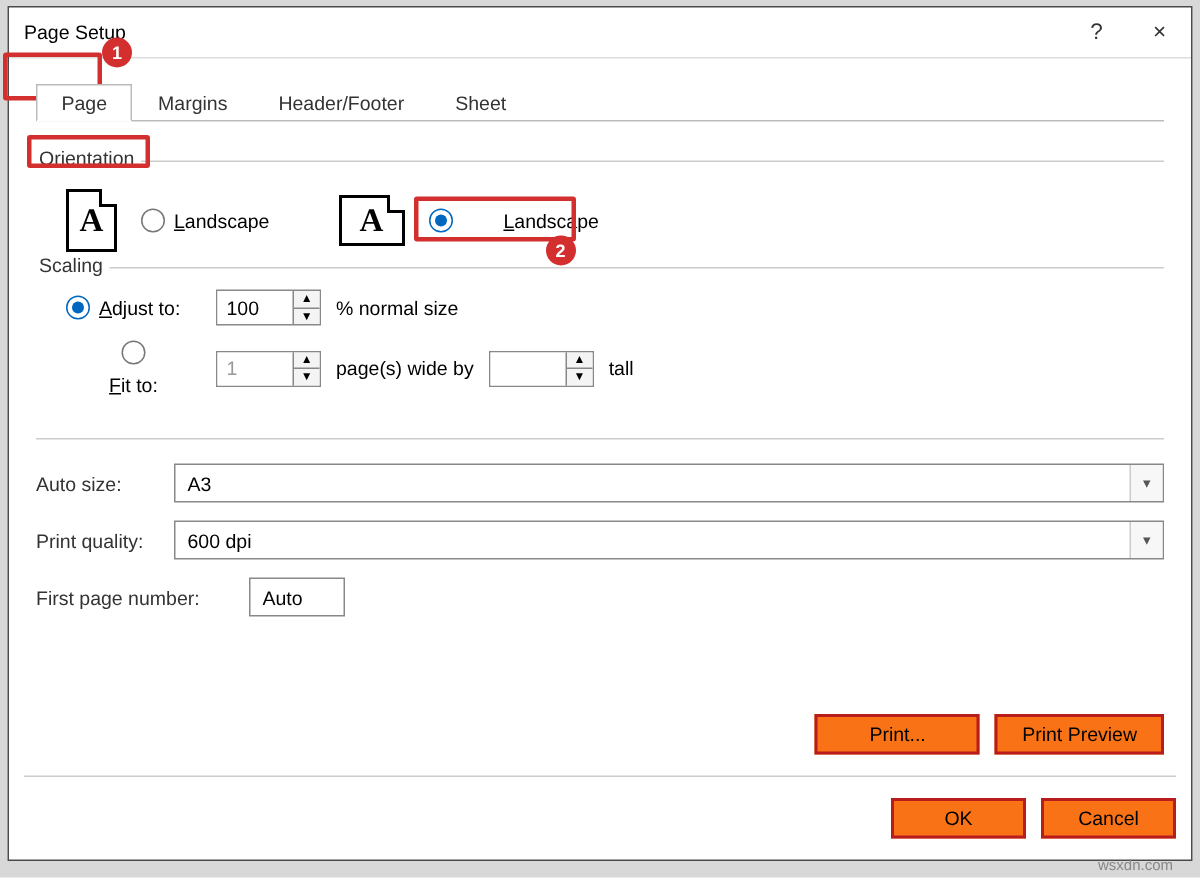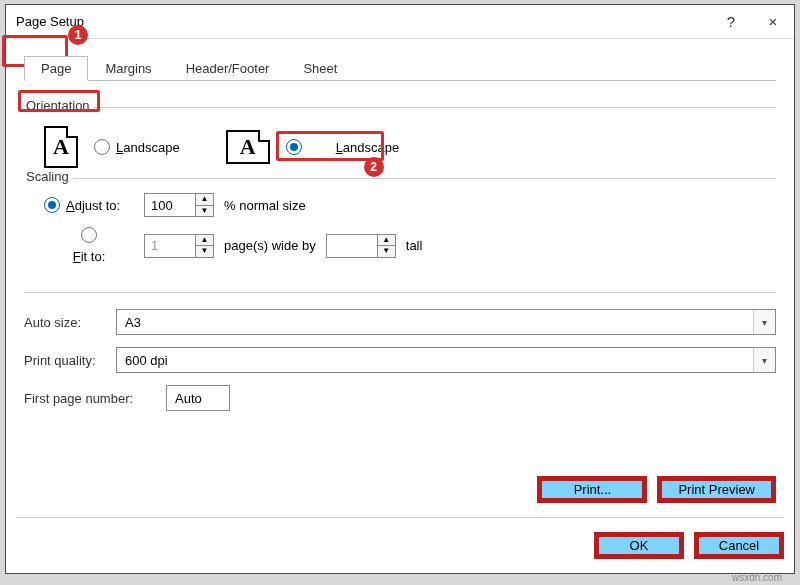--- a/index.html
+++ b/index.html
@@ -36,21 +36,21 @@
 .spin .arrows { width:18px; border-left:1px solid #888; display:flex; flex-direction:column; }
 .spin .arrows span { flex:1; display:flex; align-items:center; justify-content:center; font-size:8px; line-height:1; background:#f4f4f4; }
 .spin .arrows span:first-child { border-bottom:1px solid #888; }
 .divider { border-top: 1px solid #ccc; margin: 8px 0 16px 0; }
 .form-row { display:flex; align-items:center; margin-bottom: 12px; }
 .form-row label { width: 92px; color:#333; }
 .dropdown { flex:1; border:1px solid #888; height:26px; display:flex; align-items:center; padding:0 8px; background:#fff; position:relative; }
 .dropdown .dd-arrow { position:absolute; right:0; top:0; bottom:0; width:22px; border-left:1px solid #ccc; display:flex; align-items:center; justify-content:center; font-size:10px; color:#555; background:#f7f7f7; }
 .text-input { border:1px solid #888; height:26px; padding:3px 8px; width:64px; }
 .btn-row { position:absolute; right:18px; bottom:70px; display:flex; gap:10px; }
-.btn { min-width:110px; height:27px; border:5px solid #b91c1c; background:#7dd3fc; padding:0 16px; display:flex; align-items:center; justify-content:center; }
+.btn { min-width:110px; height:27px; border:2px solid #b91c1c; background:#f97316; padding:0 16px; display:flex; align-items:center; justify-content:center; }
 .bottom-bar { position:absolute; left:10px; right:10px; bottom:14px; border-top:1px solid #ccc; padding-top:14px; display:flex; justify-content:flex-end; gap:10px; }
 .bottom-bar .btn { min-width:90px; }
 .watermark { position:absolute; right:18px; bottom:2px; font-size:10px; color:#888; }
 </style>
 </head>
 <body>
 
 <div class="dialog">
 
   <div class="titlebar">

